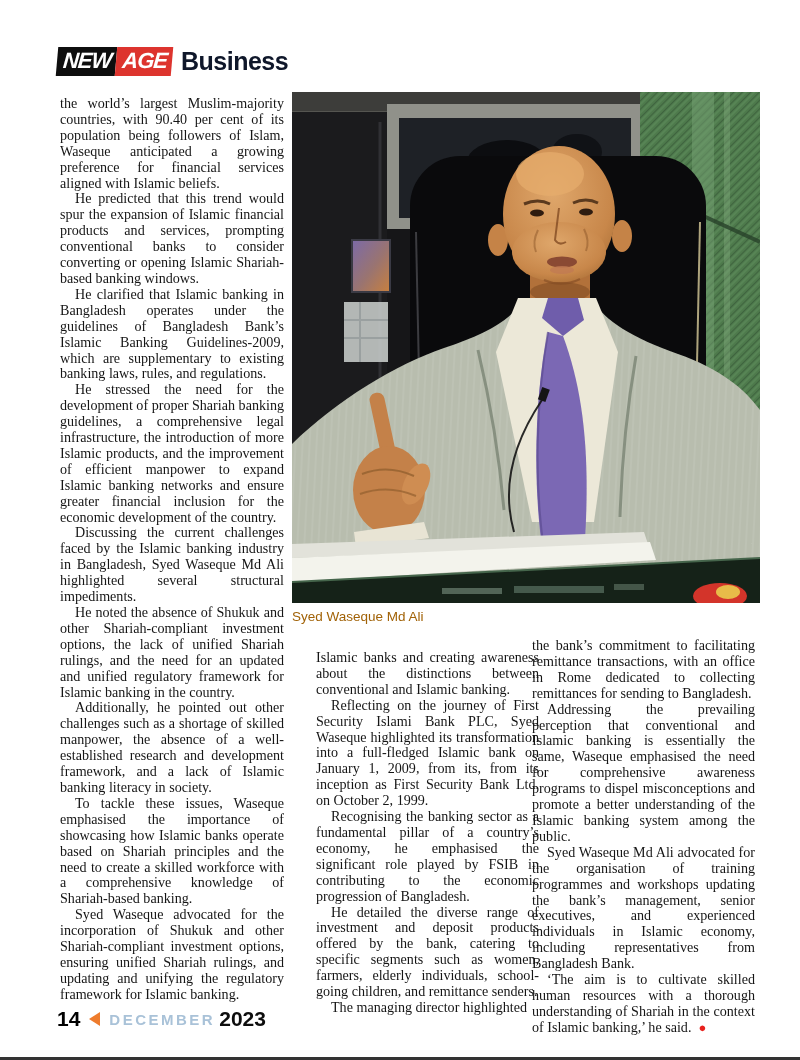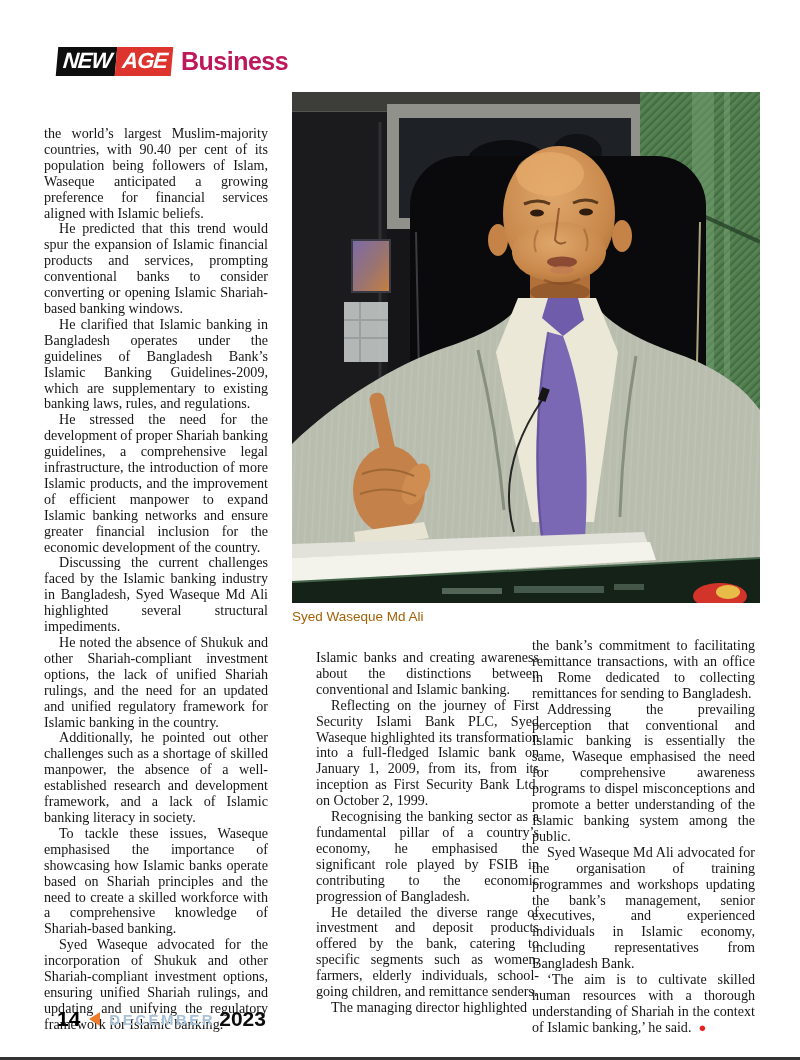--- a/index.html
+++ b/index.html
@@ -12,31 +12,31 @@
   .masthead { position:absolute; left:57px; top:45px; height:32px; display:flex; align-items:center; }
   .brand { display:flex; transform:skewX(-5deg); }
   .brand-part {
     font-family:"Liberation Sans", sans-serif; font-weight:bold; font-style:italic;
     font-size:22px; line-height:26px; color:#ffffff; padding:1px 5px 2px 6px; letter-spacing:-1px;
   }
   .brand-black { background:#0e0e0e; }
   .brand-red { background:#dd342e; }
   .section-name {
     font-family:"Liberation Sans", sans-serif; font-weight:bold; font-size:25px;
-    color:#be185d; margin-left:9px; letter-spacing:-0.5px;
+    color:#0f172a; margin-left:9px; letter-spacing:-0.5px;
   }
 
   
   .col {
     position:absolute; width:224px; font-size:14.1px; line-height:15.9px;
     text-align:justify; color:#151515;
   }
   .col p { margin:0; text-indent:15px; }
   .col p.cont { text-indent:0; }
-  .col-left  { left:44px;  top:96px;margin-top:30px; }
+  .col-left  { left:60px;  top:96px; }
   .col-mid   { left:292px; top:650px; width:223px;margin-left:24px; }
   .col-right { left:522px; top:638px; width:223px;margin-left:10px; }
   .end-dot { color:#e8211d; font-size:13px; }
 
   
   .photo { position:absolute; left:292px; top:92px; width:468px; height:511px; }
   .photo svg { display:block; }
   .caption {
     position:absolute; left:292px; top:609px; width:468px; text-align:left;
     font-family:"Liberation Sans", sans-serif; font-size:13.5px; color:#a16207;

